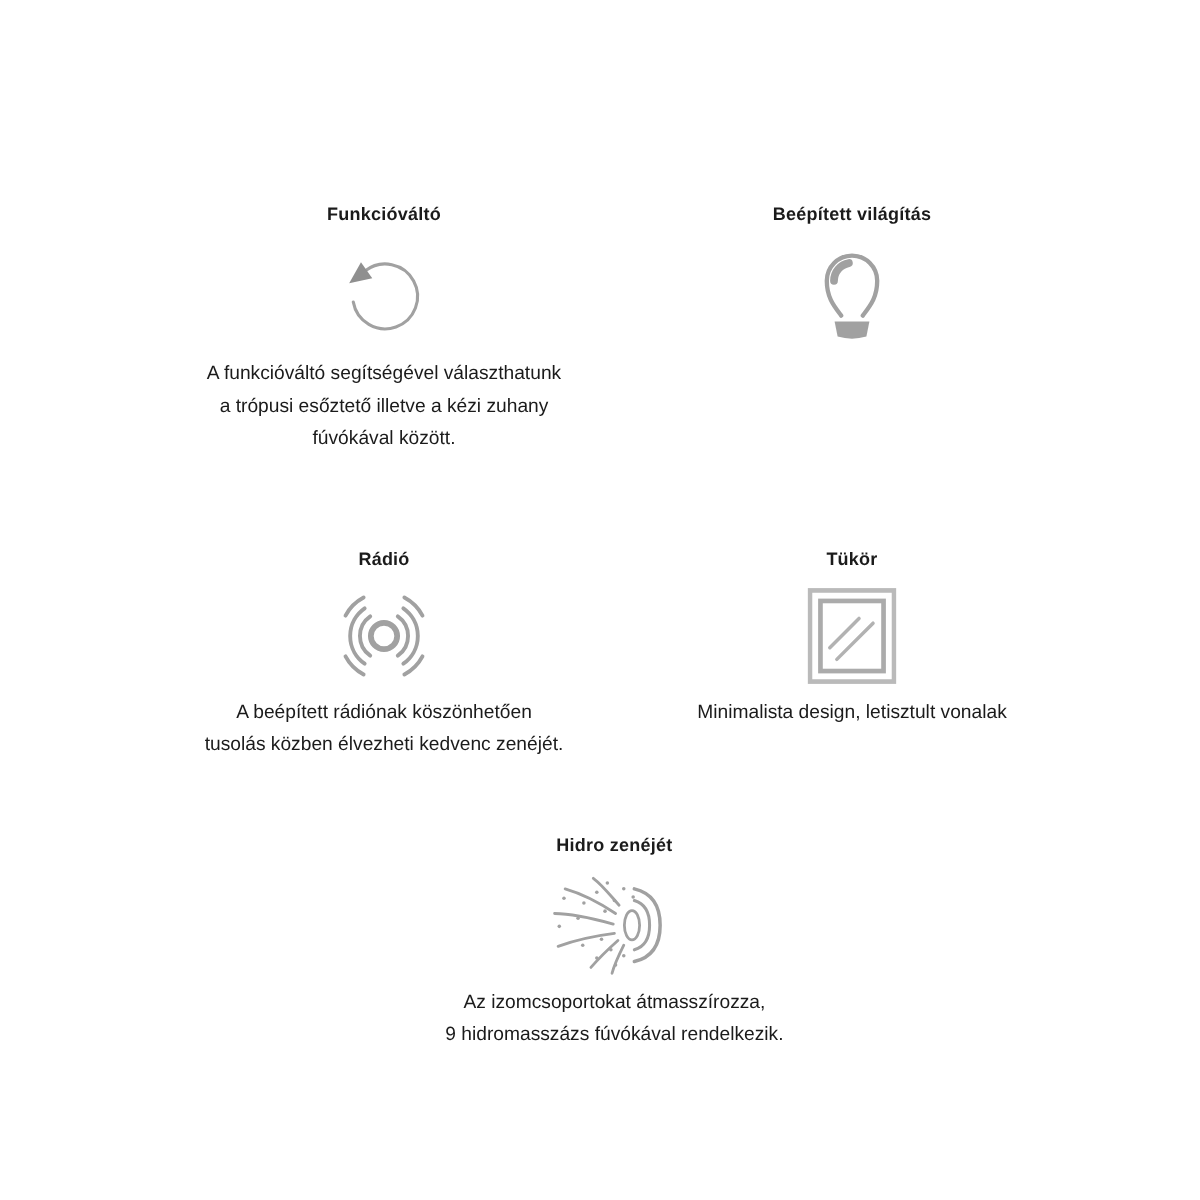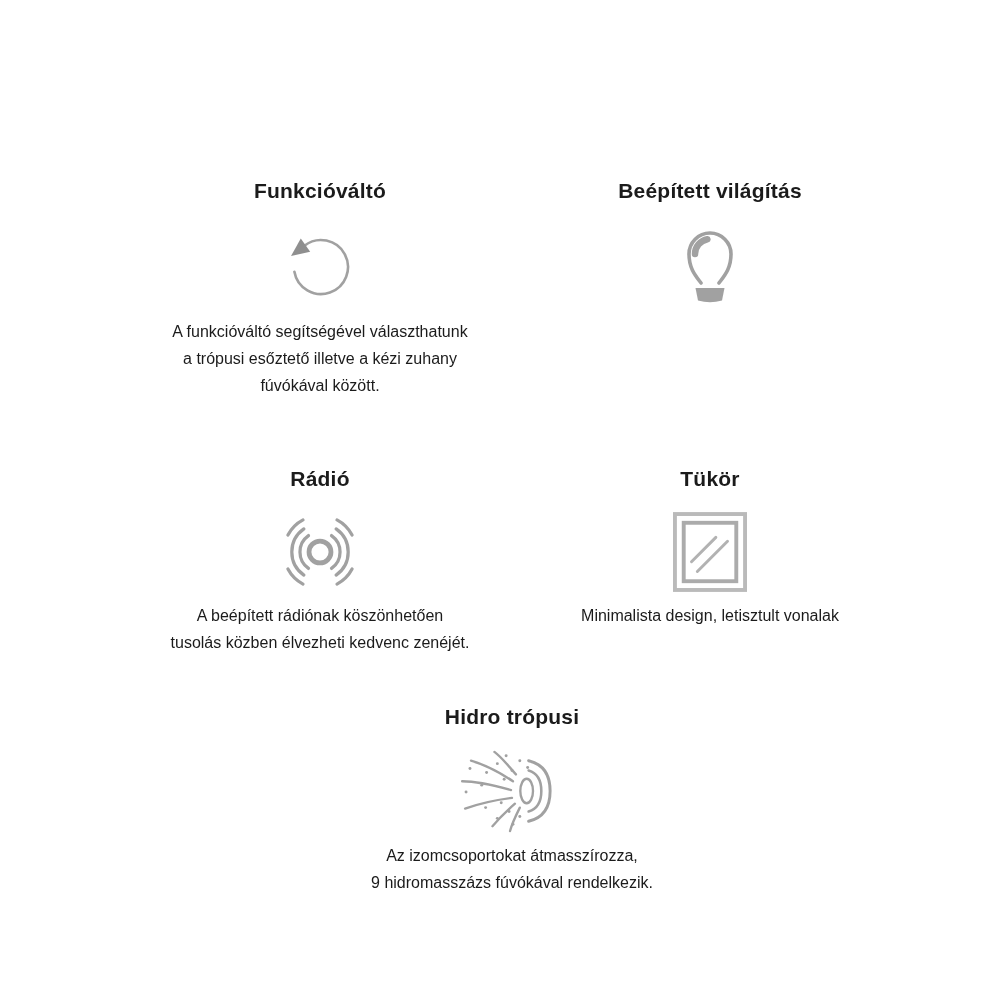--- a/index.html
+++ b/index.html
@@ -17,22 +17,22 @@
   .feature {
     position: absolute;
     text-align: center;
   }
   .pos1 { left: 100px; top: 160px; width: 440px; }
   .pos2 { left: 490px; top: 160px; width: 440px; }
   .pos3 { left: 100px; top: 448px; width: 440px; }
   .pos4 { left: 490px; top: 448px; width: 440px; }
   .pos5 { left: 272px; top: 686px; width: 480px; }
   .feature h2 {
-    margin: 16px;
-    font-size: 21px;
+    margin: 4px;
+    font-size: 15px;
     line-height: 30px;
     font-weight: bold;
     letter-spacing: 0.2px;
   }
   .icon-wrap {
     display: flex;
     align-items: center;
     justify-content: center;
     color: var(--icon);
   }
@@ -106,21 +106,21 @@
       <line x1="19" y1="51" x2="44" y2="26" stroke="#b2b2b2" stroke-width="3" stroke-linecap="round"></line>
       <line x1="25" y1="61" x2="56" y2="30" stroke="#b2b2b2" stroke-width="3" stroke-linecap="round"></line>
     </svg>
   </div>
   <p>
     <span class="ln">Minimalista design, letisztult vonalak</span>
   </p>
 </section>
 
 <section class="feature pos5">
-  <h2>Hidro trópusi</h2>
+  <h2>Hidro zenéjét</h2>
   <div class="icon-wrap h86">
     <svg width="108" height="86" viewBox="0 0 110 88" aria-hidden="true">
 
       <path d="M 72 13 C 89 17 94 30 94 44 C 94 58 89 71 72 75" fill="none" stroke="currentColor" stroke-width="3" stroke-linecap="round"></path>
       <path d="M 72 23 C 82 26 85 34 85 44 C 85 54 82 62 72 65" fill="none" stroke="currentColor" stroke-width="2.6" stroke-linecap="round"></path>
       <ellipse cx="70" cy="44" rx="6.5" ry="12.5" fill="none" stroke="currentColor" stroke-width="2.4"></ellipse>
 
       <path d="M 59 27 C 51 18 45 10 37 4" fill="none" stroke="currentColor" stroke-width="2.4" stroke-linecap="round"></path>
       <path d="M 56 34 C 41 24 27 17 13 13" fill="none" stroke="currentColor" stroke-width="2.4" stroke-linecap="round"></path>
       <path d="M 54 43 C 36 38 18 34 4 34" fill="none" stroke="currentColor" stroke-width="2.4" stroke-linecap="round"></path>

